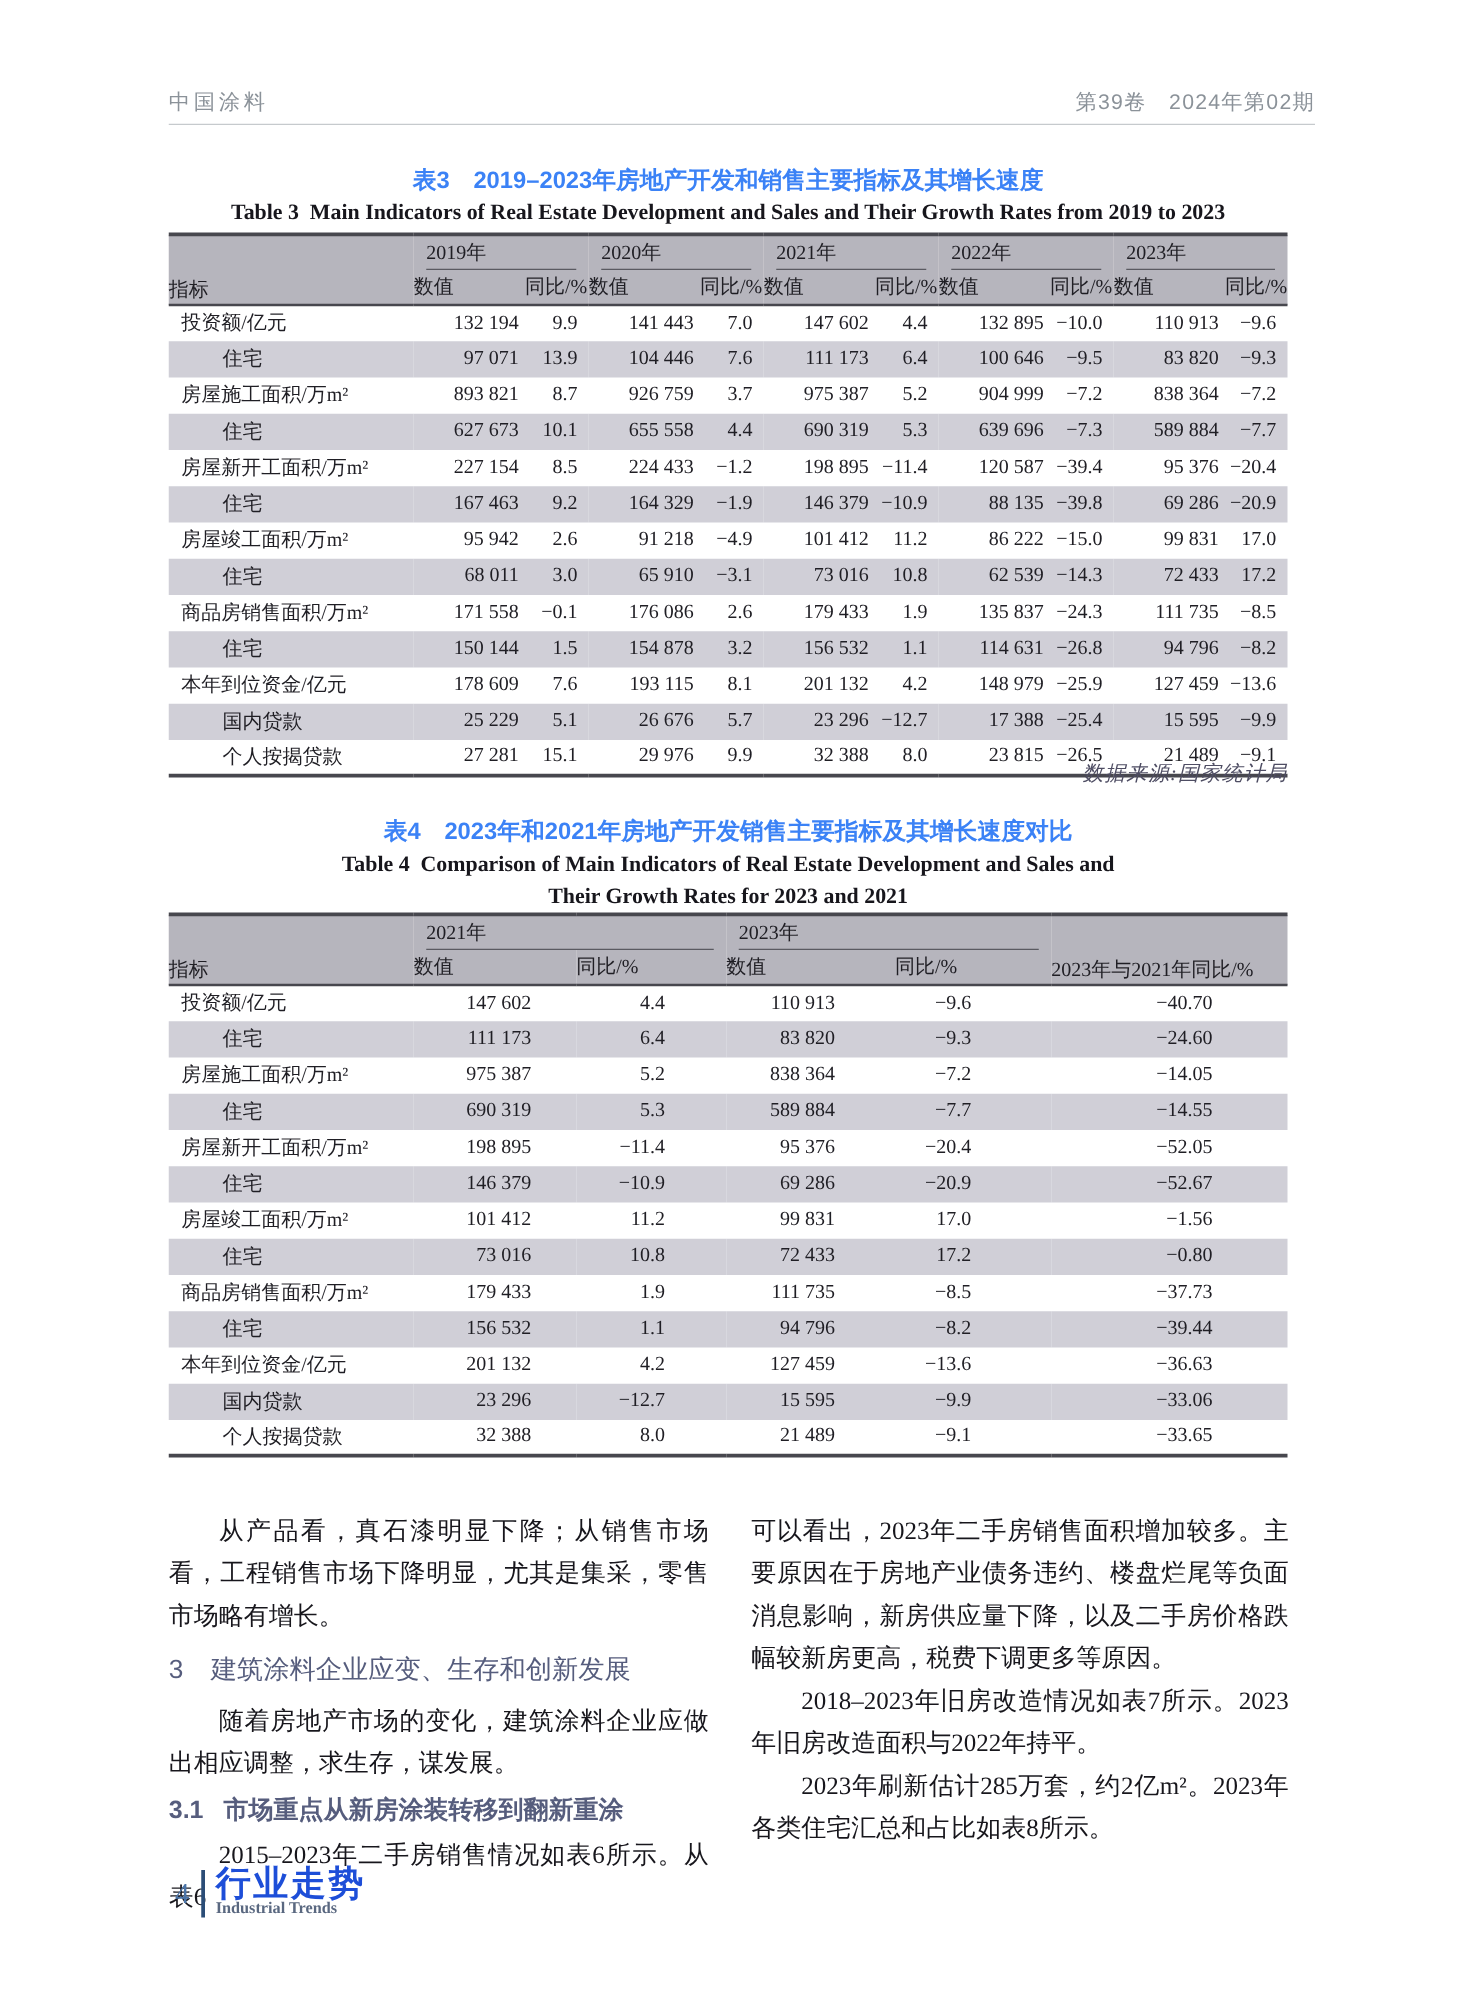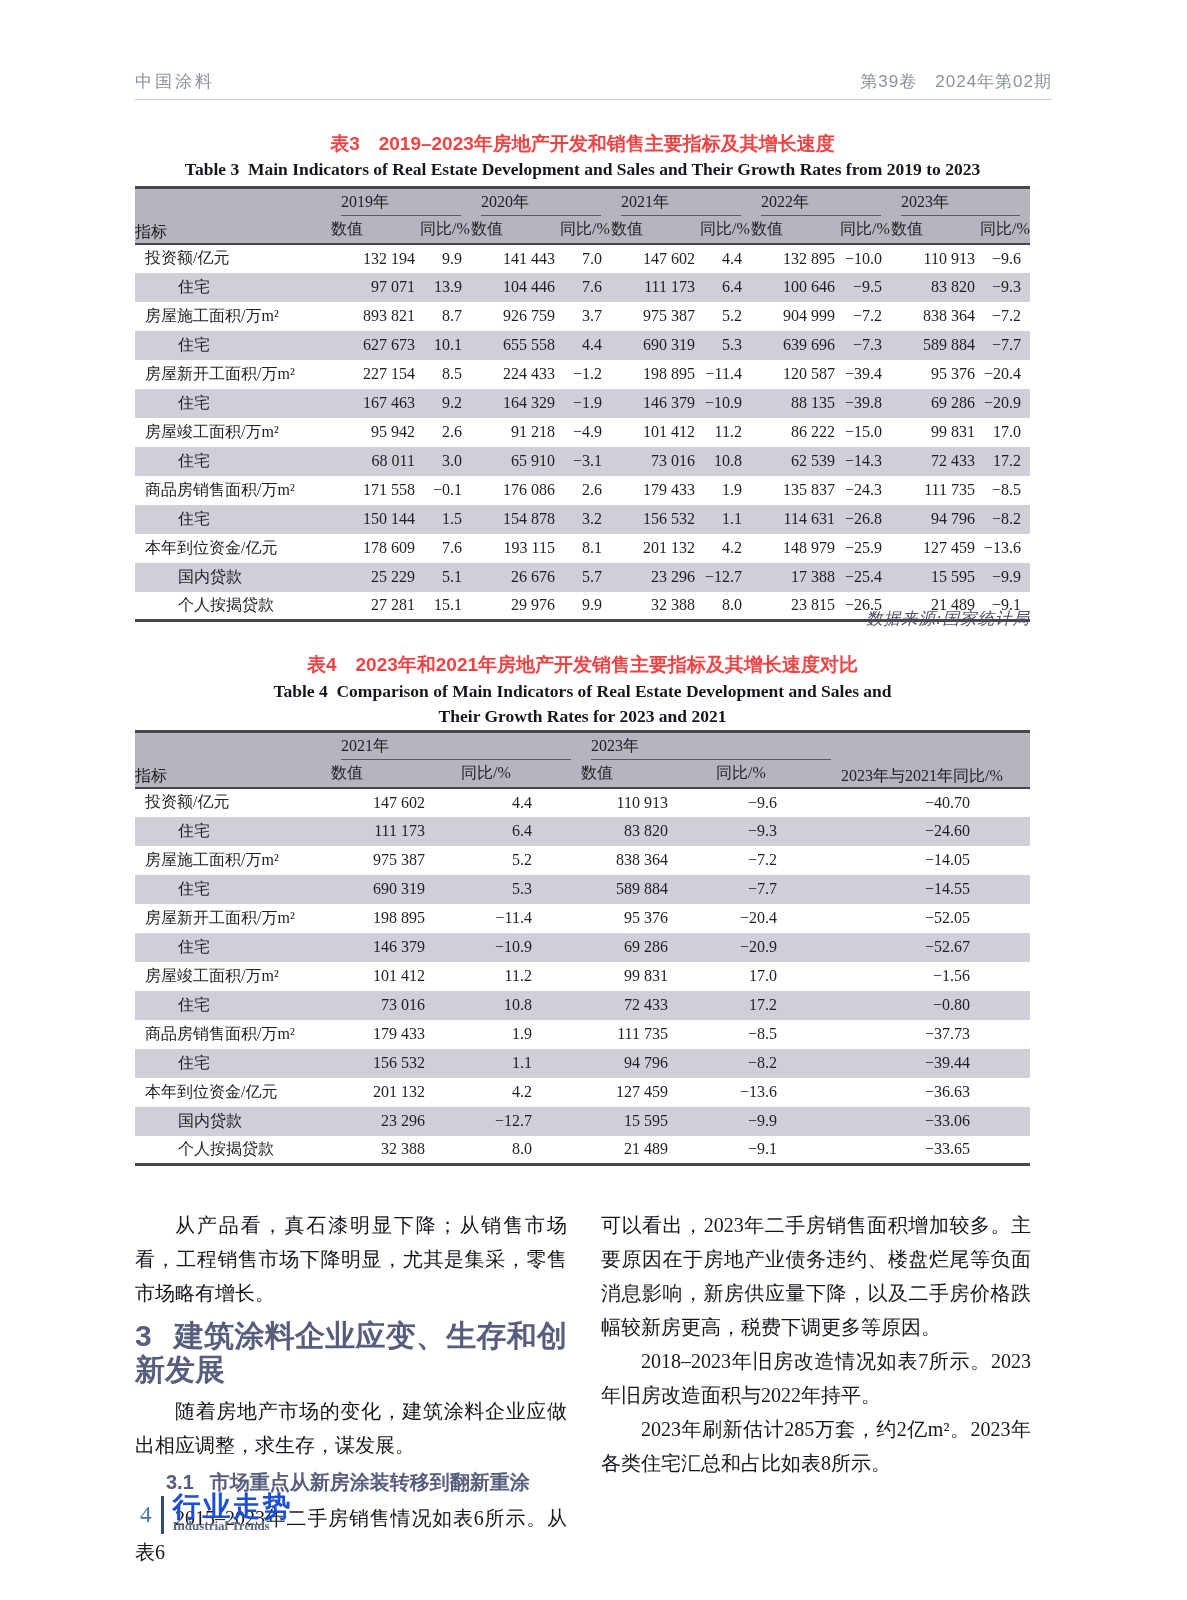--- a/index.html
+++ b/index.html
@@ -11,21 +11,21 @@
   
   .page-header { top:70px; left:135px; width:917px; height:30px;
     border-bottom:1px solid #c6cacd; display:flex; justify-content:space-between;
     align-items:center; padding-bottom:6px;
     font-family:"Liberation Sans","DejaVu Sans",sans-serif;
     font-size:17px; color:#8b9299; letter-spacing:3px; }
   .page-header .right { letter-spacing:1px; }
 
   
   .tbl-title-cn { left:135px; width:895px; text-align:center; font-weight:bold;
-    font-size:19px; color:#ef4444;
+    font-size:19px; color:#3b82f6;
     font-family:"Liberation Sans","DejaVu Sans",sans-serif; }
   .tbl-title-en { left:135px; width:895px; text-align:center; font-weight:bold;
     font-size:17.5px; color:#17161c; }
 
   
   table.datatable { left:135px; border-collapse:collapse; table-layout:fixed;
     width:895px; font-size:16px; color:#1f1e24;
     border-top:3px solid #47474e; border-bottom:3px solid #47474e; }
   table.datatable thead { background:#b6b5bd; }
   table.datatable thead th { font-weight:normal; text-align:left; }
@@ -46,26 +46,26 @@
   #table4 td:nth-child(5) { padding-right:64px; }
   #table4 td:nth-child(6) { padding-right:60px; }
 
   .source-note { left:135px; width:895px; text-align:right; font-style:italic;
     font-size:16.5px; color:#4e4d63; letter-spacing:1px; }
 
   
   .col { width:432px; font-size:20px; line-height:34px; text-align:justify;
     color:#17161c; }
   .col p.indent { text-indent:2em; }
-  .h2 { font-family:"Liberation Sans","DejaVu Sans",sans-serif; font-weight:bold;
-    color:#565d7d; font-size:30px; margin:9px 0 7px 0; line-height:34px; }
+  .h2 { font-family:"Liberation Sans","DejaVu Sans",sans-serif; font-weight:normal;
+    color:#565d7d; font-size:21px; margin:9px 0 7px 0; line-height:34px; }
   .h2 .num { margin-right:22px; }
   .h3 { font-family:"Liberation Sans","DejaVu Sans",sans-serif; font-weight:bold;
     color:#565d7d; font-size:20px; margin:3px 0 2px 0; line-height:34px; }
-  .h3 .num { margin-right:16px;margin-left:31px; }
+  .h3 .num { margin-right:16px; }
 
   
   .footer { left:140px; top:1496px; display:flex; align-items:center; }
   .footer .pageno { font-size:23px; color:#4a74a8; margin-right:9px; }
   .footer .bar { width:3px; height:38px; background:#2b4d77; margin-right:9px; }
   .footer .sec-cn { font-family:"Liberation Sans","DejaVu Sans",sans-serif;
     font-weight:bold; font-size:28px; color:#1d4ed8; letter-spacing:2px; line-height:22px; }
   .footer .sec-en { font-weight:bold; font-size:13px; color:#5a6880; line-height:16px; }
 </style>
 </head>

